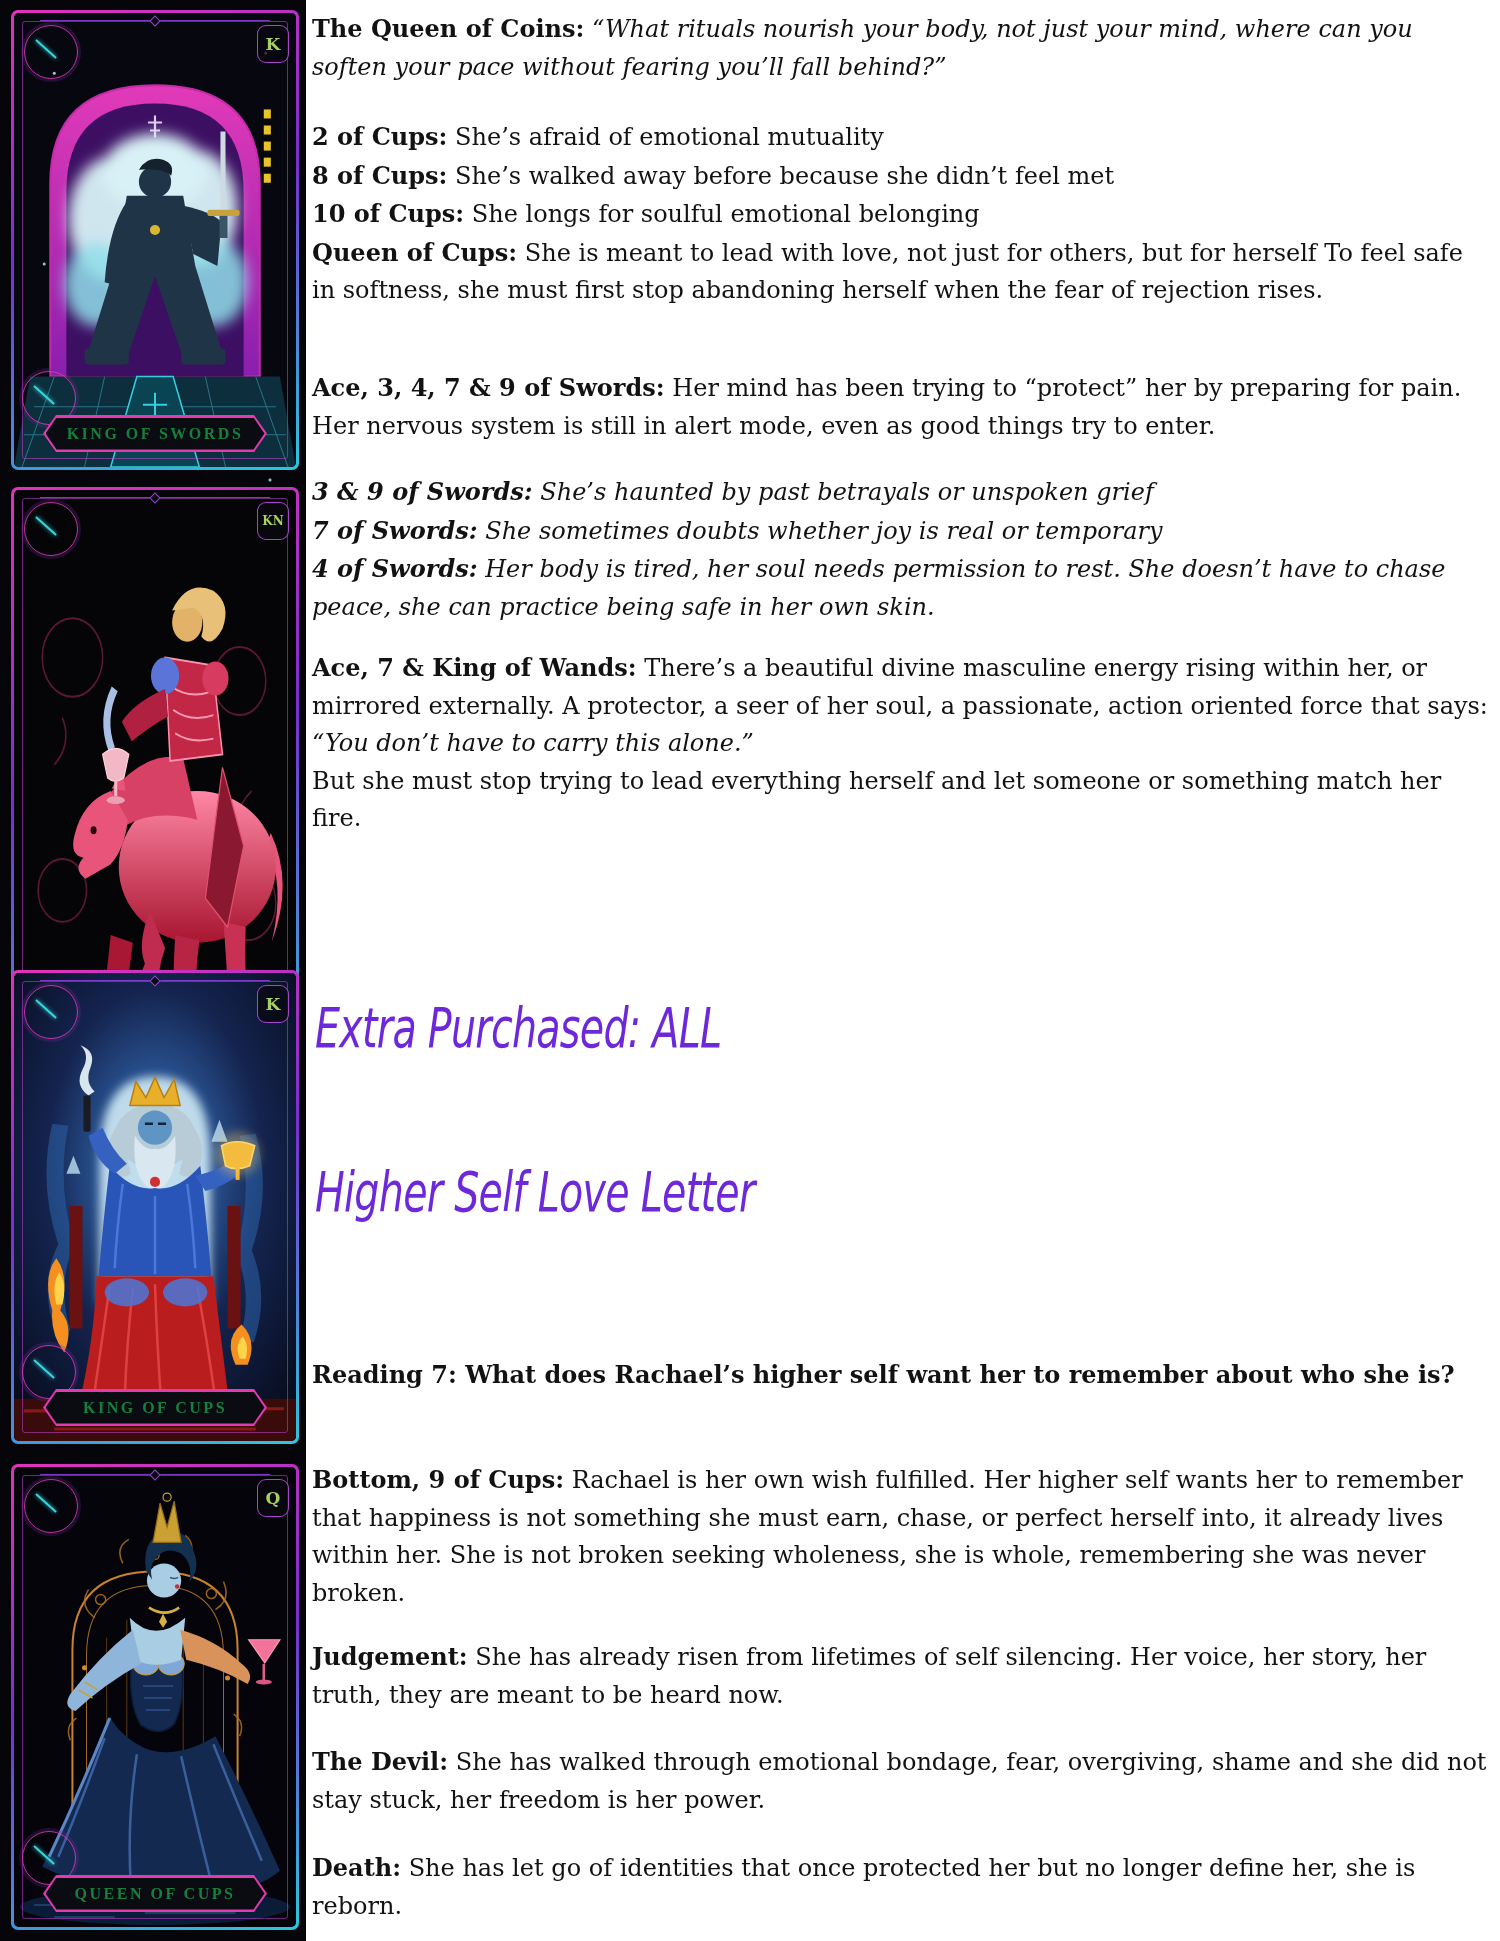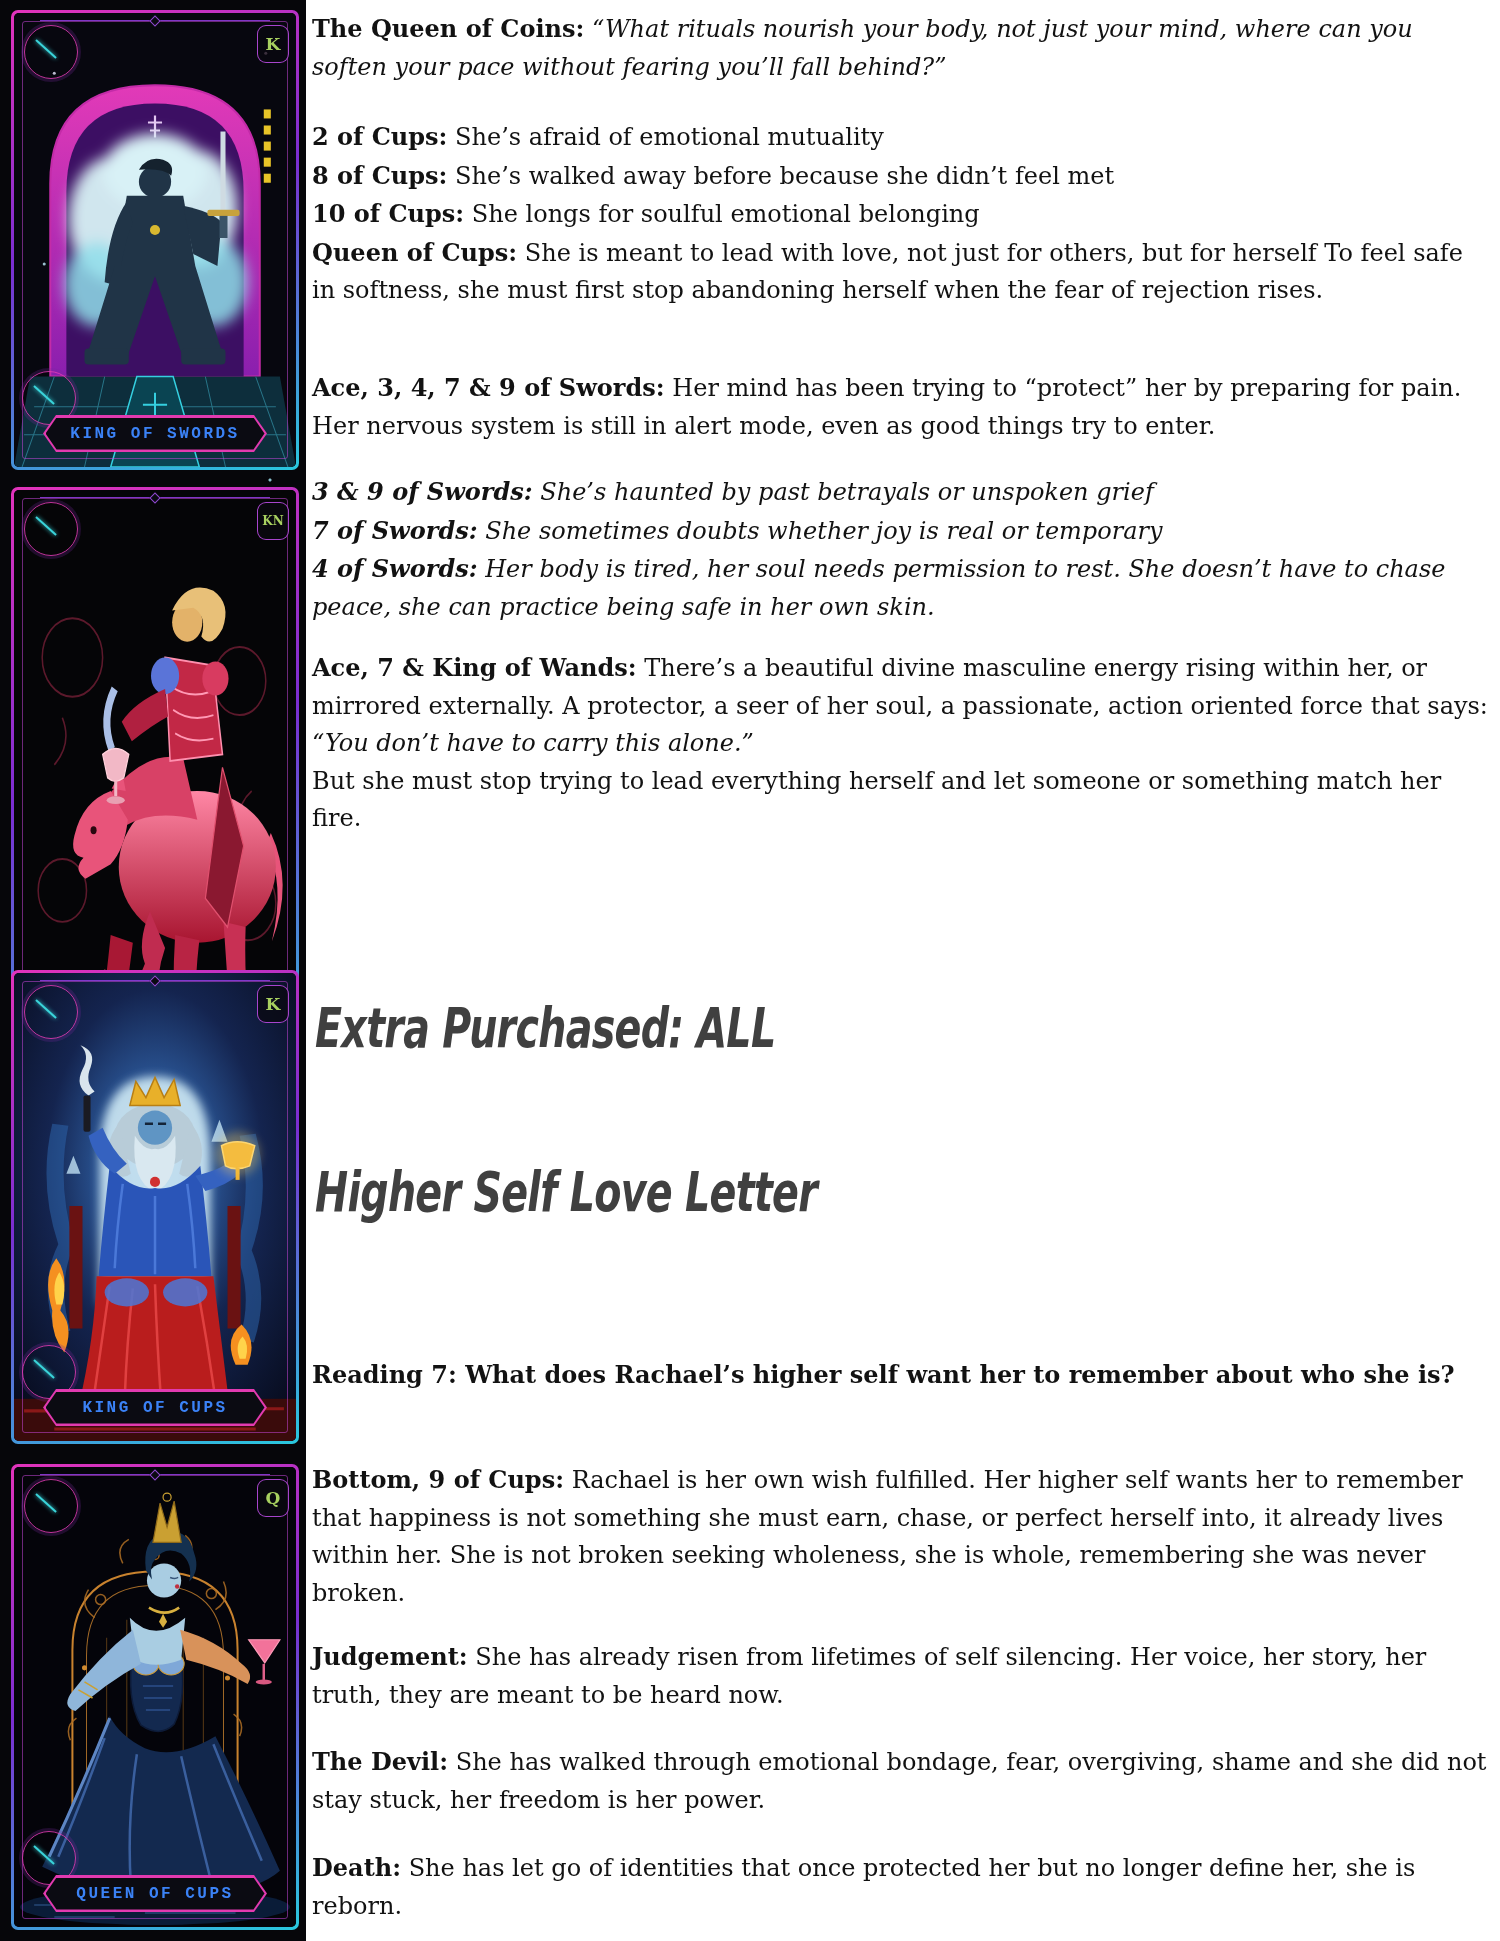--- a/index.html
+++ b/index.html
@@ -67,40 +67,40 @@
     position:absolute;bottom:15px;left:50%;transform:translateX(-50%);
     width:224px;height:37px;background:#e23ab0;
     clip-path:polygon(13px 0,calc(100% - 13px) 0,100% 50%,calc(100% - 13px) 100%,13px 100%,0 50%);
   }
   .banner-inner{
     position:absolute;inset:2.5px;background:#0b0b12;
     clip-path:polygon(11px 0,calc(100% - 11px) 0,100% 50%,calc(100% - 11px) 100%,11px 100%,0 50%);
     display:flex;align-items:center;justify-content:center;
   }
   .banner-inner span{
-    color:#3b82f6;font-size:16px;font-weight:bold;letter-spacing:2.5px;
-    font-family:Liberation Mono, monospace;white-space:nowrap;
+    color:#15803d;font-size:16px;font-weight:bold;letter-spacing:2.5px;
+    font-family:Liberation Serif, serif;white-space:nowrap;
   }
   .card1{top:10px;height:460px;}
   .card2{top:487px;height:608px;}
   .card3{top:970px;height:474px;}
   .card4{top:1464px;height:466px;}
 
   
   .para{
     position:absolute;left:312px;width:1178px;
     font-size:24px;line-height:37.6px;margin:0;
   }
   .para b{font-weight:bold;}
   .para i{font-style:italic;}
   .script-heading{
     position:absolute;left:315px;margin:0;
     font-family:"DejaVu Sans","Liberation Sans",sans-serif;
-    font-style:italic;font-weight:bold;font-size:55px;line-height:62px;
-    color:#404040;white-space:nowrap;
+    font-style:italic;font-weight:normal;font-size:55px;line-height:62px;
+    color:#6d28d9;white-space:nowrap;
   }
   .script-heading .squeeze{
     display:inline-block;transform:scaleX(.72);transform-origin:left center;
     letter-spacing:-1px;
   }
   .p-intro{top:10px;}
   .g-cups{top:118px;}
   .p-swcombo{top:369px;}
   .g-swords{top:473px;font-style:italic;}
   .p-wands{top:649px;}

